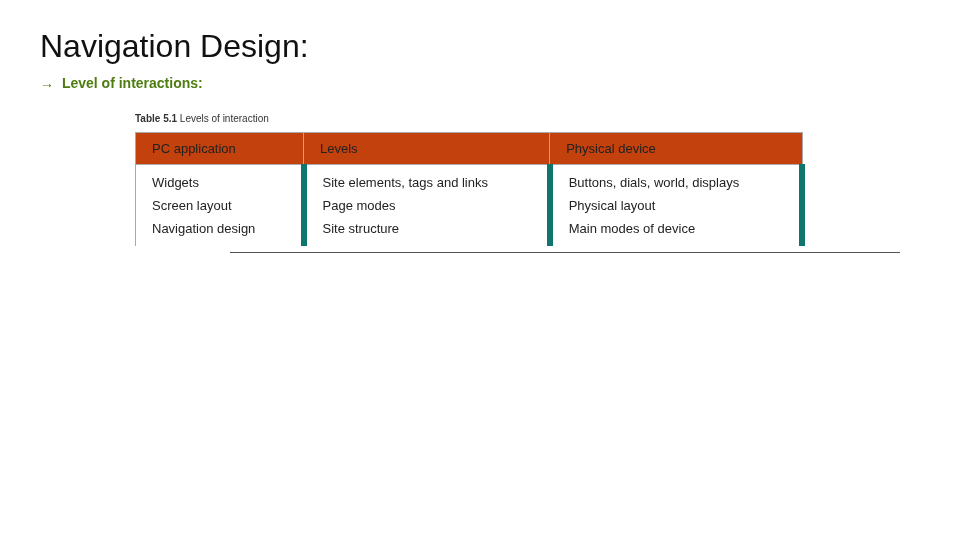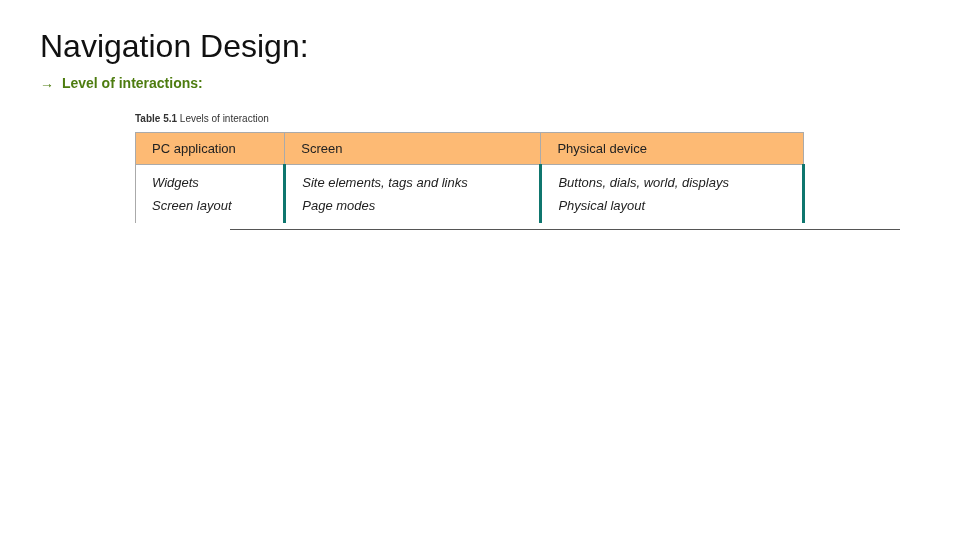--- a/index.html
+++ b/index.html
@@ -48,34 +48,33 @@
       font-weight: bold;
     }
     .interaction-table {
       border-collapse: collapse;
       width: 670px;
       font-family: Arial, Helvetica, sans-serif;
       font-size: 13px;
       color: #222;
     }
     .interaction-table thead tr {
-      background-color: #fdba74;
+      background-color: #c2410c;
     }
     .interaction-table thead th {
       padding: 8px 16px;
       font-weight: normal;
       text-align: left;
       border: 1px solid #aaa;
     }
     .interaction-table tbody td {
       padding: 4px 16px;
       vertical-align: top;
       border-left: 1px solid #aaa;
-      border-right: 3px solid #0f766e;
-      font-style: italic;
+      border-right: 6px solid #0f766e;
     }
     .interaction-table tbody tr:first-child td {
       padding-top: 10px;
     }
     .interaction-table tbody tr:last-child td {
       padding-bottom: 10px;
     }
     .table-bottom-line {
       width: 670px;
       margin-left: 95px;
@@ -99,34 +98,39 @@
   <div class="table-container">
     <div class="table-caption">
       <span class="table-num">Table 5.1</span>
       <span>Levels of interaction</span>
     </div>
 
     <table class="interaction-table">
       <thead>
         <tr>
           <th>PC application</th>
-          <th>Screen</th>
+          <th>Levels</th>
           <th>Physical device</th>
         </tr>
       </thead>
       <tbody id="table-body">
       <tr>
             <td>Widgets</td>
             <td>Site elements, tags and links</td>
             <td>Buttons, dials, world, displays</td>
           </tr>
           <tr>
             <td>Screen layout</td>
             <td>Page modes</td>
             <td>Physical layout</td>
           </tr>
+          <tr>
+            <td>Navigation design</td>
+            <td>Site structure</td>
+            <td>Main modes of device</td>
+          </tr>
         </tbody>
     </table>
 
     <hr class="table-bottom-line">
   </div>
 
 </div>
 
 </body></html>

